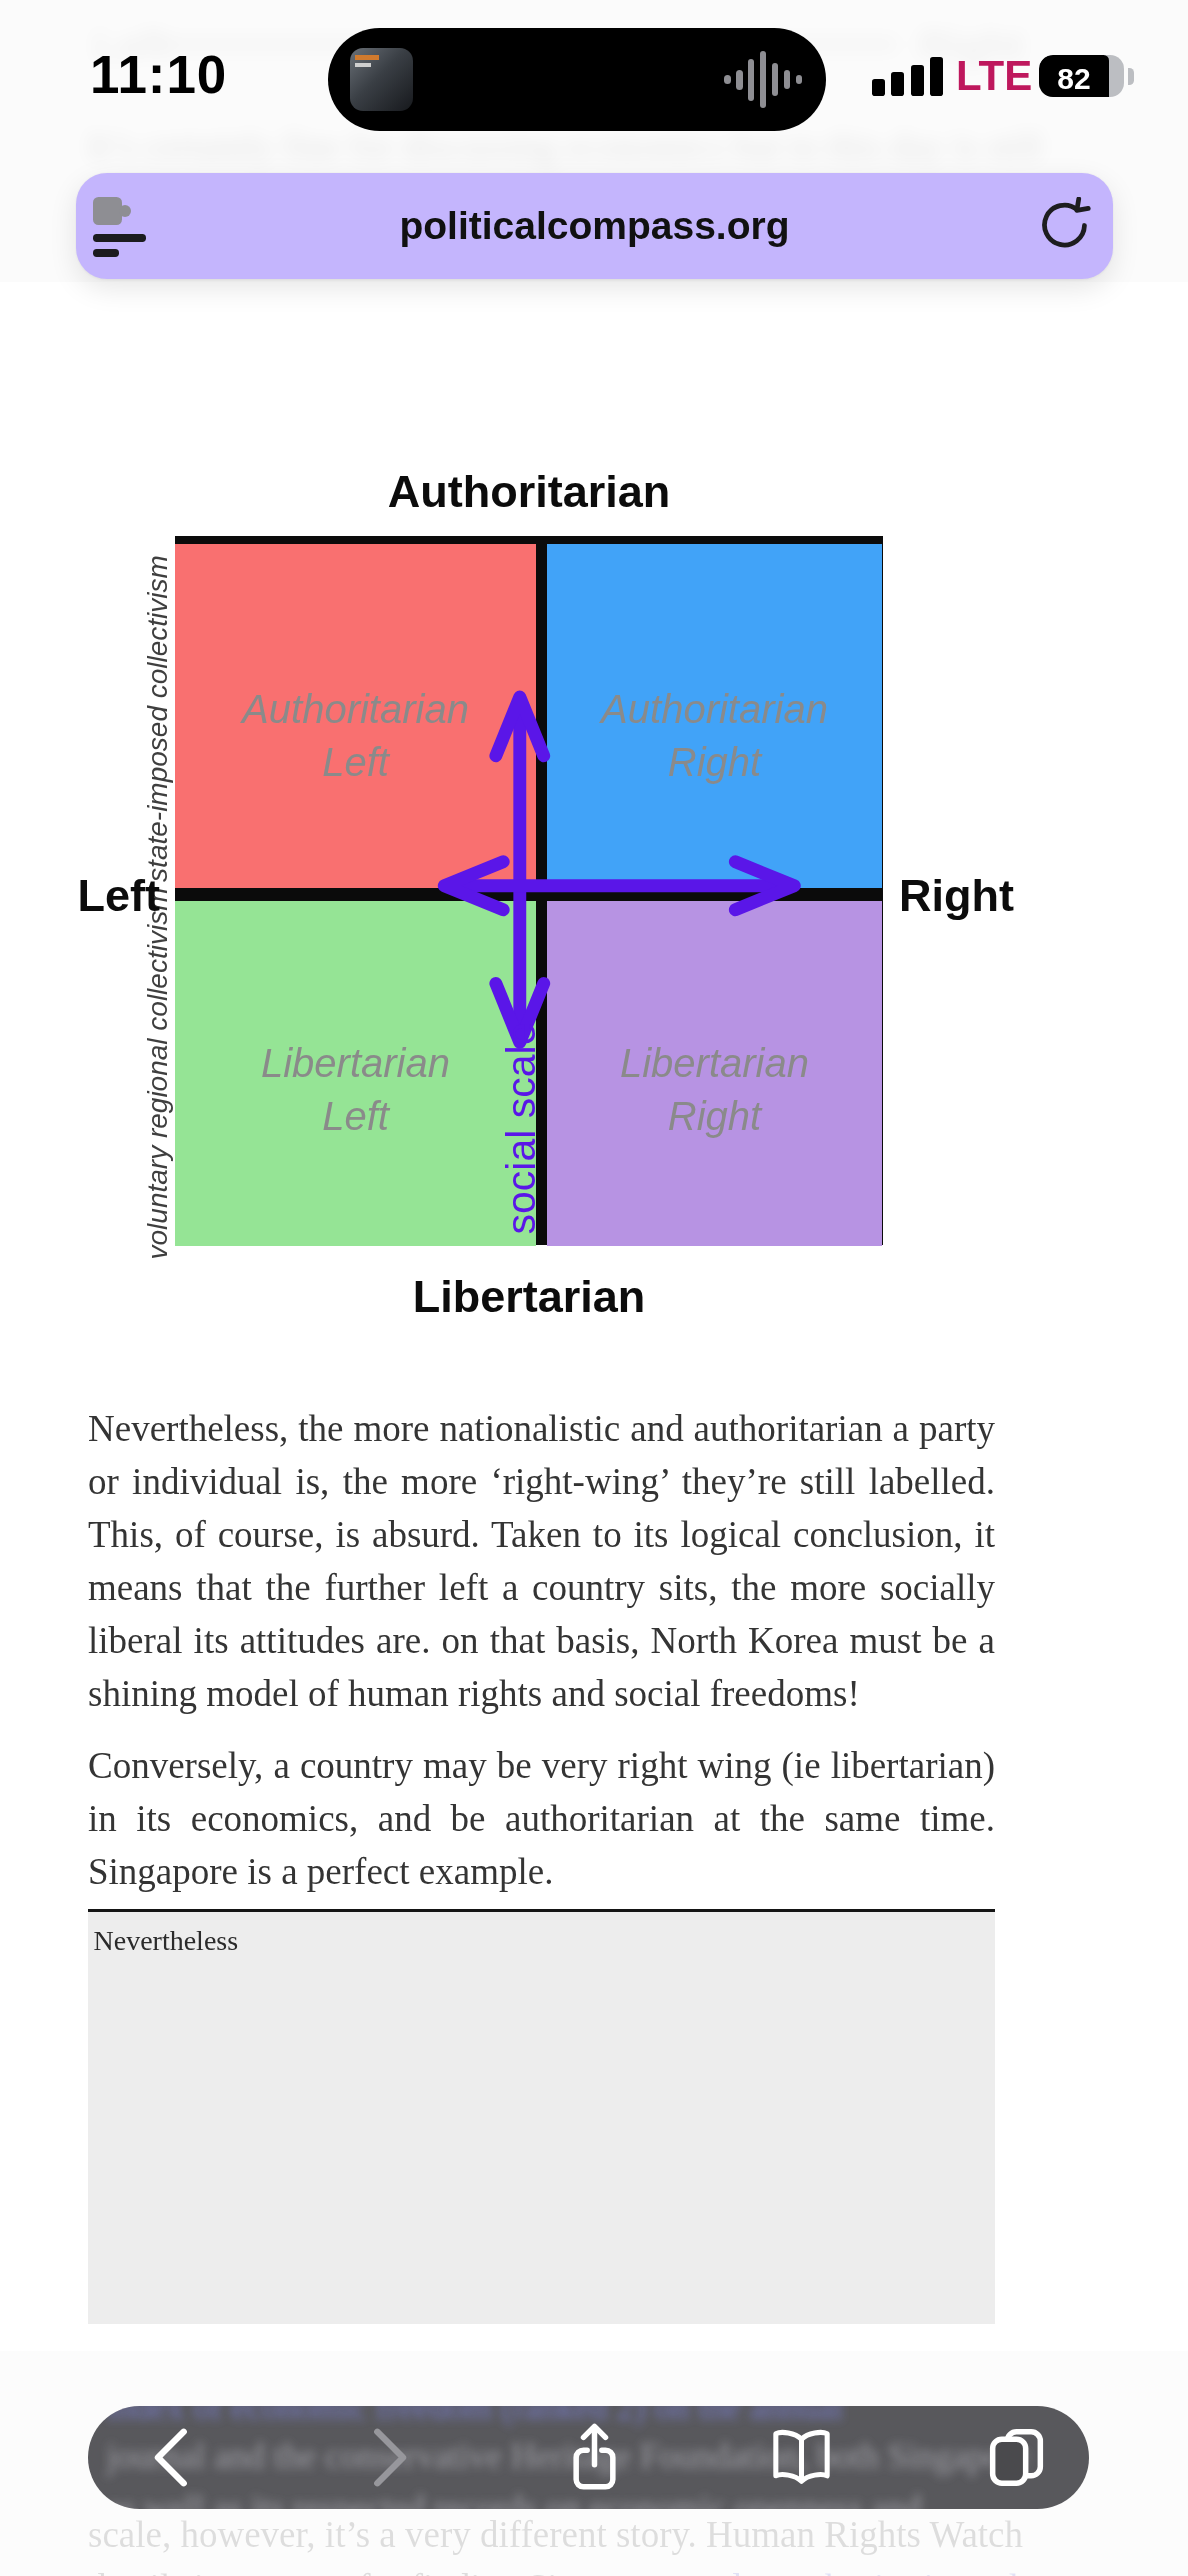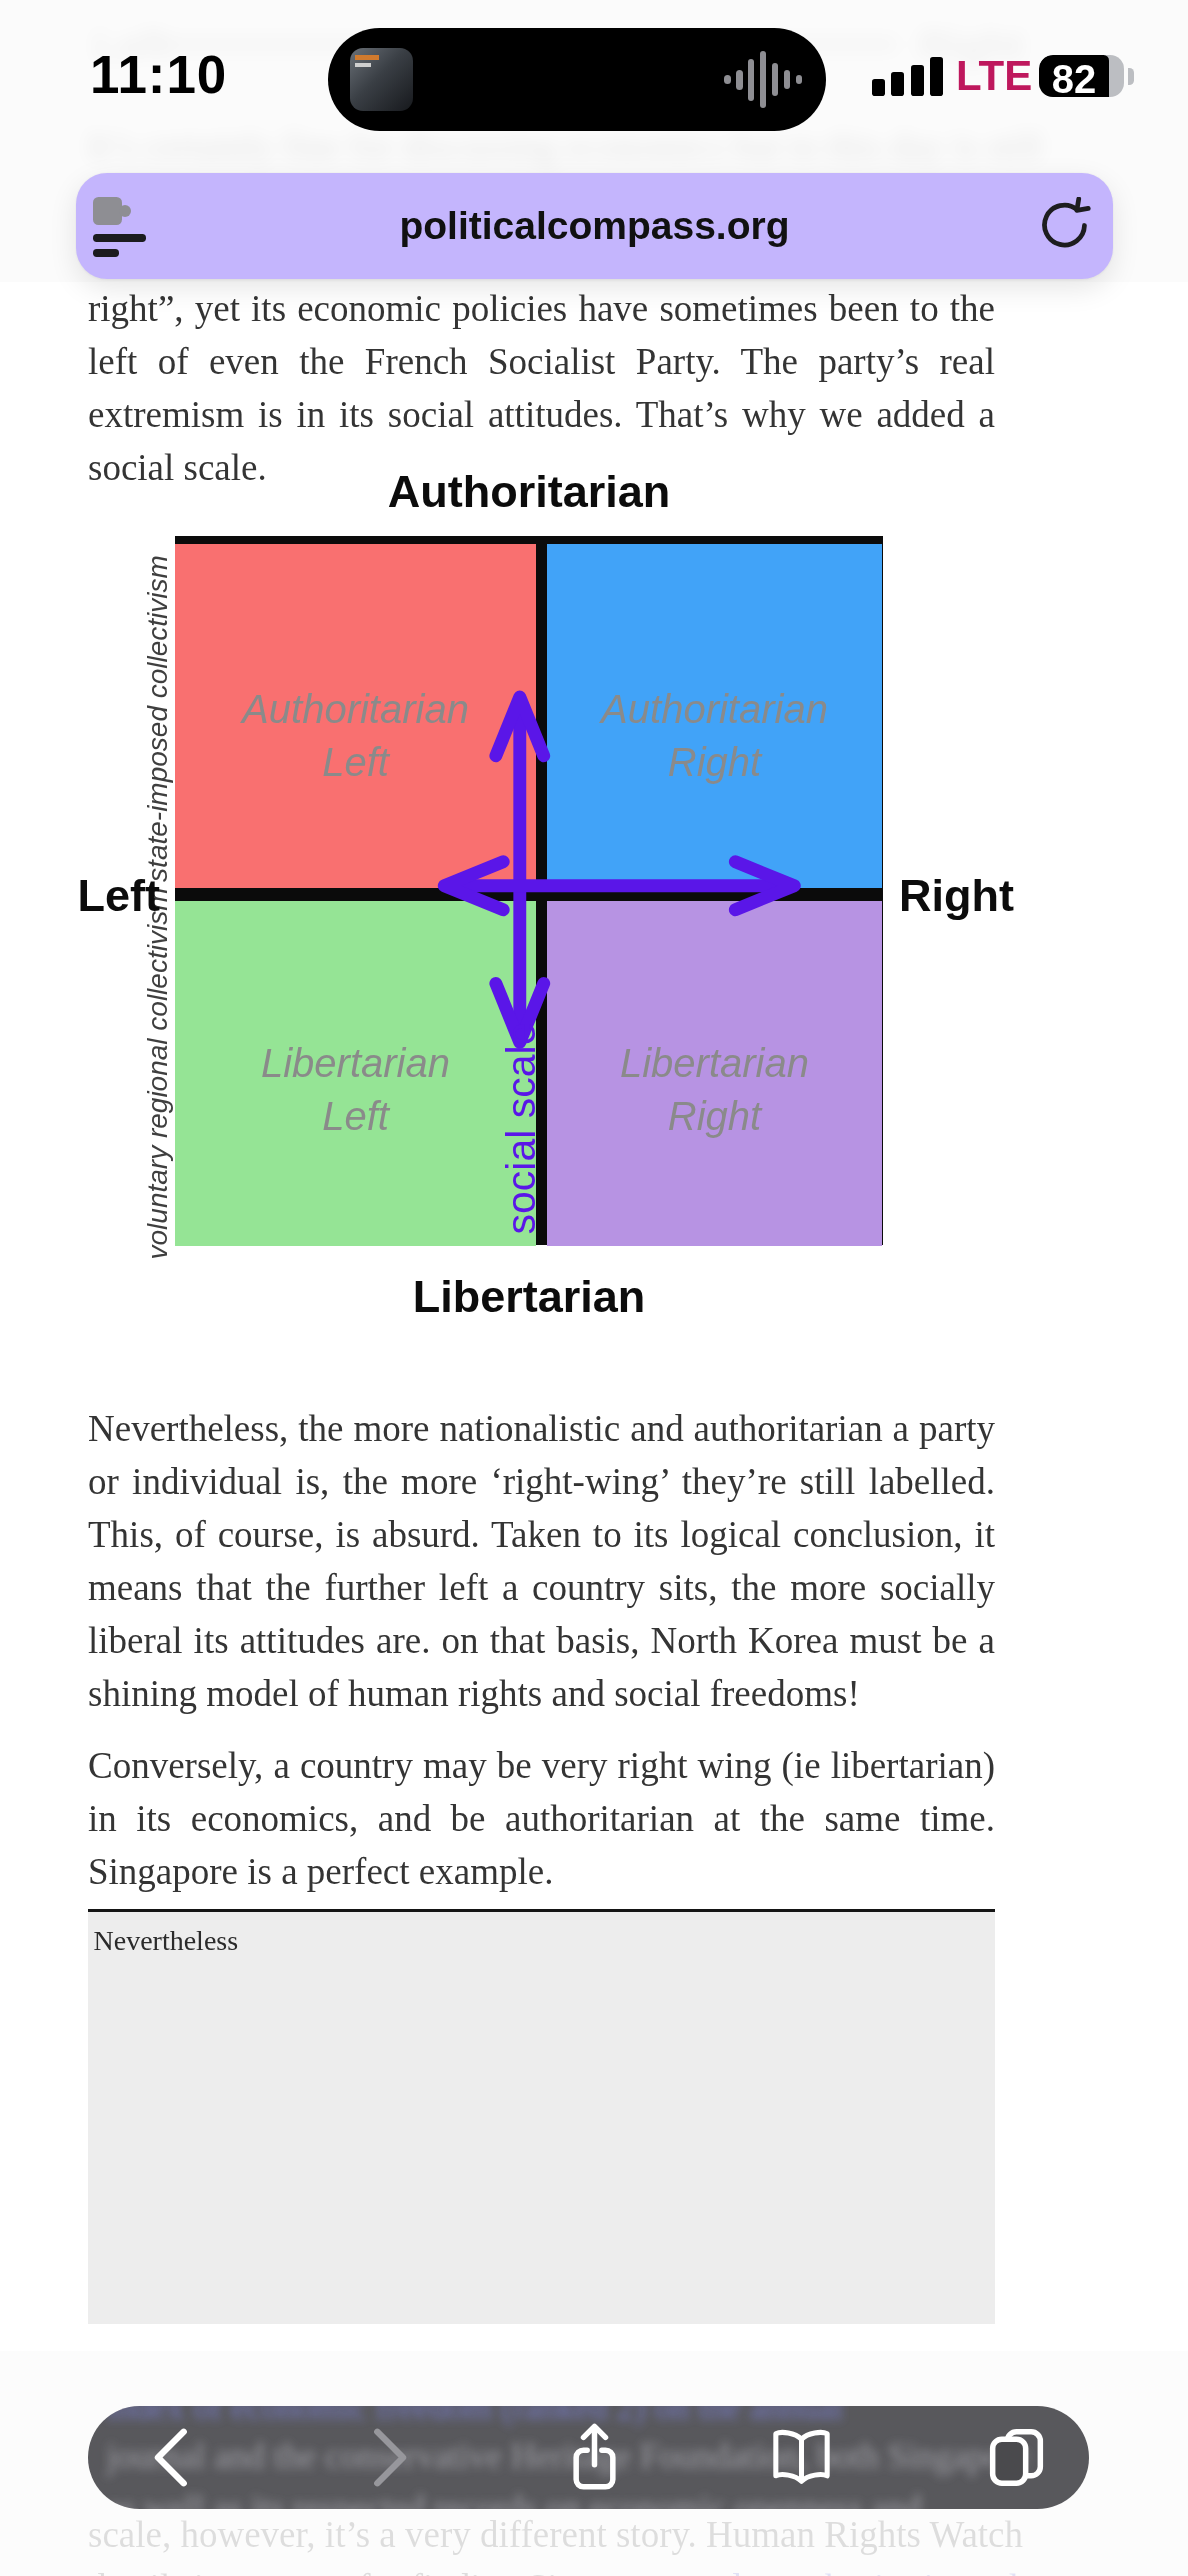--- a/index.html
+++ b/index.html
@@ -32,21 +32,21 @@
   .wf span:nth-child(1){height:9.2px}.wf span:nth-child(2){height:20px}.wf span:nth-child(3){height:42px}
   .wf span:nth-child(4){height:57px}.wf span:nth-child(5){height:33px}.wf span:nth-child(6){height:18.4px}
   .wf span:nth-child(7){height:9.2px}
   .signal{position:absolute;left:872px;top:55px;width:74px;height:41px;display:flex;align-items:flex-end;gap:6.4px;z-index:60;}
   .signal span{display:block;width:13px;background:#000;border-radius:2.8px;}
   .signal span:nth-child(1){height:16.6px}.signal span:nth-child(2){height:24px}
   .signal span:nth-child(3){height:31px}.signal span:nth-child(4){height:39px}
   .lte{position:absolute;left:956px;top:52px;font-size:42px;font-weight:600;color:#be185d;z-index:60;}
   .bat{position:absolute;left:1039px;top:55px;width:85px;height:42px;border-radius:14px;background:#bcbec2;overflow:hidden;z-index:60;}
   .bat-fill{position:absolute;left:0;top:0;width:70px;height:48px;background:#000;border-radius:14px 5.5px 5.5px 14px;
-            color:#fff;font-size:40px;font-weight:700;display:flex;align-items:center;justify-content:center;}
+            color:#fff;font-size:30px;font-weight:700;display:flex;align-items:center;justify-content:center;}
   .bat-nub{position:absolute;left:1128px;top:68px;width:6.4px;height:16.6px;background:#bcbec2;border-radius:0 4.6px 4.6px 0;z-index:60;}
 
   
   .urlbar{position:absolute;left:76px;top:173px;width:1037px;height:106px;background:#c4b5fd;border-radius:31px;
           box-shadow:0 0.9px 2.8px rgba(0,0,0,.06),0 9.2px 28px rgba(0,0,0,.10);z-index:50;}
   .url-text{position:absolute;left:0;top:0;width:100%;height:100%;display:flex;align-items:center;justify-content:center;
             font-size:39px;font-weight:600;color:#111;}
   .pz{position:absolute;left:16.6px;top:24px;width:64px;height:61px;}
   .pz-body{position:absolute;left:0;top:0;width:29.5px;height:28px;background:#8e8e93;border-radius:5.5px;}
   .pz-bump{position:absolute;left:26px;top:8.3px;width:12px;height:12px;background:#8e8e93;border-radius:50%;}
@@ -95,21 +95,20 @@
 <body>
 
 <div class="page">
 
   <div class="scroll-left">Left</div>
   <div class="scroll-bar"></div>
   <div class="scroll-right">Right</div>
 
   <div class="para oneline" style="top:120px;">It’s certainly fine for discussing economics but to this day is still</div>
 
-  <div class="para" style="top:282px;">right”, yet its economic policies have sometimes been to the left of even the French Socialist Party. The party’s real extremism is in its social attitudes. That’s why we added a social scale.</div>
 
   <div class="cheading" style="top:466px;">Authoritarian</div>
 
   <div class="sidenote" style="left:-44px;top:702px;">state-imposed collectivism</div>
   <div class="sidenote" style="left:-44px;top:1057px;">voluntary regional collectivism</div>
 
   <div class="axis-lr" style="left:55px;width:105px;text-align:right;">Left</div>
   <div class="axis-lr" style="left:899px;width:203px;text-align:left;">Right</div>
 
   <div class="square">

